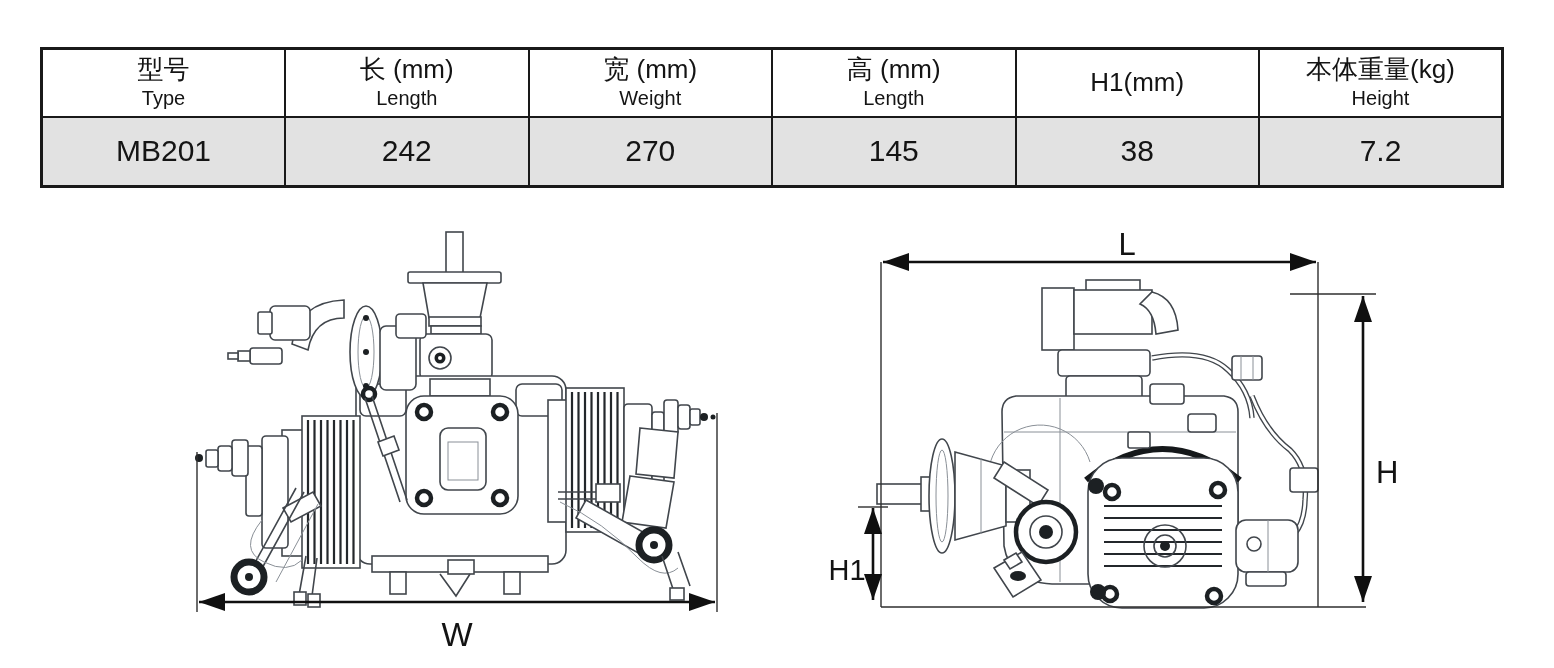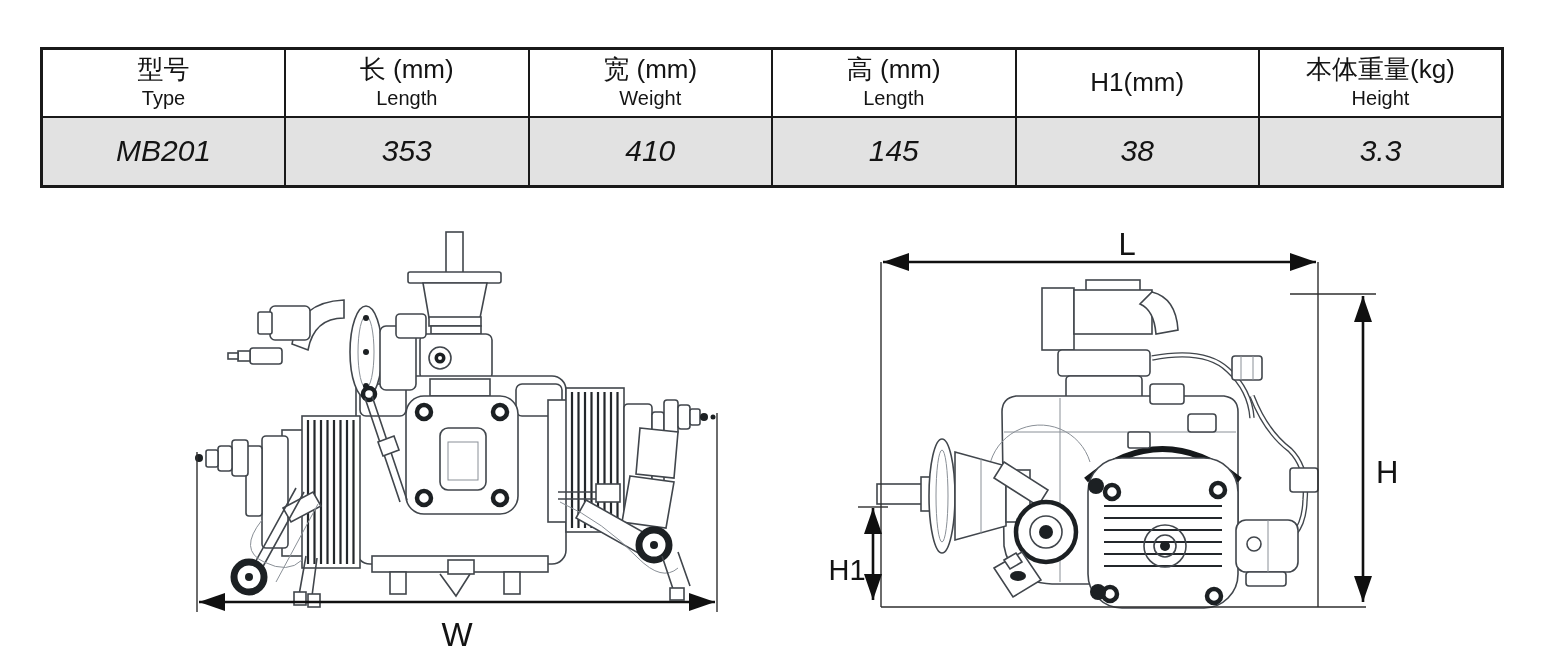--- a/index.html
+++ b/index.html
@@ -14,21 +14,21 @@
   table.spec {
     position:absolute; left:40px; top:47px; width:1464px;
     border-collapse:collapse; table-layout:fixed;
     border:3.5px solid #191919;
   }
   .spec th, .spec td {
     border:2.5px solid #191919; text-align:center; vertical-align:middle;
     padding:0; font-weight:400; color:#141414;
   }
   .spec th { height:68px; background:#ffffff; }
-  .spec td { height:70px; background:#e2e2e2; font-size:30px;font-style:italic; }
+  .spec td { height:70px; background:#e2e2e2; font-size:30px; }
   .l1 { display:block; font-size:26px; line-height:31px; }
   .l2 { display:block; font-size:20px; line-height:26px; }
 
   
   svg { position:absolute; }
   svg text { font-family:"Liberation Sans","DejaVu Sans",sans-serif; fill:#131313; }
   .ol   { fill:#ffffff; stroke:#41464c; stroke-width:1.6; }
   .ln   { fill:none;    stroke:#41464c; stroke-width:1.6; }
   .thin { fill:none;    stroke:#8a9097; stroke-width:1; }
   .fin  { fill:none;    stroke:#23272b; stroke-width:2.2; }
@@ -80,25 +80,25 @@
         <span class="l1">H1(mm)</span>
         <span class="l2"></span>
       </th>
       <th>
         <span class="l1">本体重量(kg)</span>
         <span class="l2">Height</span>
       </th>
     </tr>
     <tr>
       <td>MB201</td>
-      <td>353</td>
-      <td>410</td>
+      <td>242</td>
+      <td>270</td>
       <td>145</td>
       <td>38</td>
-      <td>3.3</td>
+      <td>7.2</td>
     </tr>
   </tbody>
     </table>
 
   <svg style="left:180px; top:225px;" width="580" height="443" viewBox="180 225 580 443">
 
     <g>
 
       <rect class="ol" x="446" y="232" width="17" height="41"></rect>
       <rect class="ol" x="408" y="272" width="93" height="11" rx="2"></rect>

